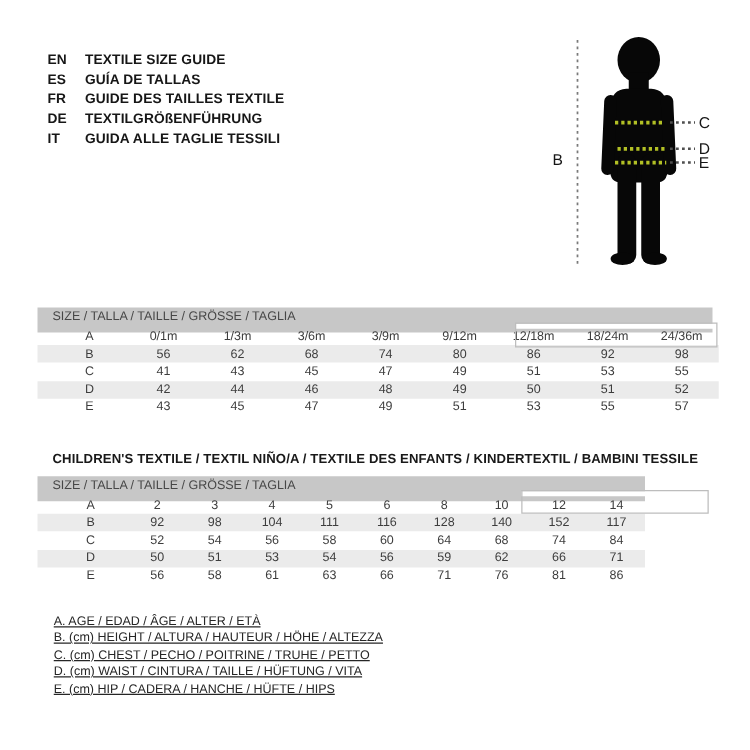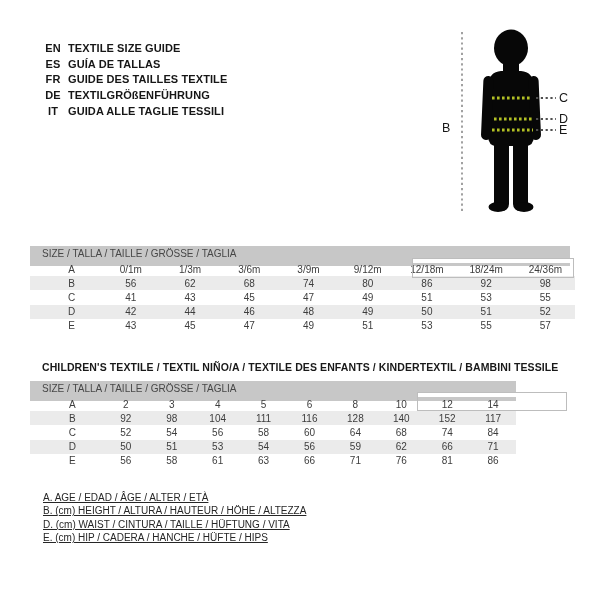--- a/index.html
+++ b/index.html
@@ -1,21 +1,21 @@
 <!DOCTYPE html>
 <html><head>
 <meta charset="utf-8">
 <style>
   html,body{margin:0;padding:0;background:#fff;}
   .canvas{
     position:relative;width:600px;height:600px;background:#ffffff;overflow:hidden;
     font-family:"Liberation Sans",sans-serif;color:#1c1c1c;
   }
   
-  .lang-list{position:absolute;left:38px;top:40px;text-align:center;}
+  .lang-list{position:absolute;left:38px;top:40px;}
   .lang-row{display:flex;height:15.8px;align-items:center;font-size:11px;font-weight:700;letter-spacing:.1px;color:#161616;}
   .lang-code{width:30px;}
   .lang-title{white-space:nowrap;}
   
   .figure{position:absolute;left:430px;top:5px;width:170px;height:225px;}
   .figure text{font-family:"Liberation Sans",sans-serif;font-size:12.5px;font-weight:500;fill:#161616;}
   
   .sec-title{position:absolute;left:42px;font-size:10.5px;font-weight:700;letter-spacing:.1px;color:#191919;white-space:pre;}
   
   .bar{position:absolute;left:30px;height:20px;background:#c7c7c7;color:#474747;
@@ -211,17 +211,18 @@
         <div class="t-cell">81</div>
         <div class="t-cell">86</div>
       </div>
     </div>
   <div class="notch" style="left:417px;top:393px;width:150px;height:4px;"></div>
   <div class="hl-box" style="left:417px;top:392px;width:150px;height:19px;"></div>
 
   <div class="legend">
     <div>A. AGE / EDAD / ÂGE / ALTER / ETÀ</div>
     <div>B. (cm) HEIGHT / ALTURA / HAUTEUR / HÖHE / ALTEZZA</div>
+    <div>C. (cm) CHEST / PECHO / POITRINE / TRUHE / PETTO</div>
     <div>D. (cm) WAIST / CINTURA / TAILLE / HÜFTUNG / VITA</div>
     <div>E. (cm) HIP / CADERA / HANCHE / HÜFTE / HIPS</div>
   </div>
 
 </div>
 
 </body></html>

